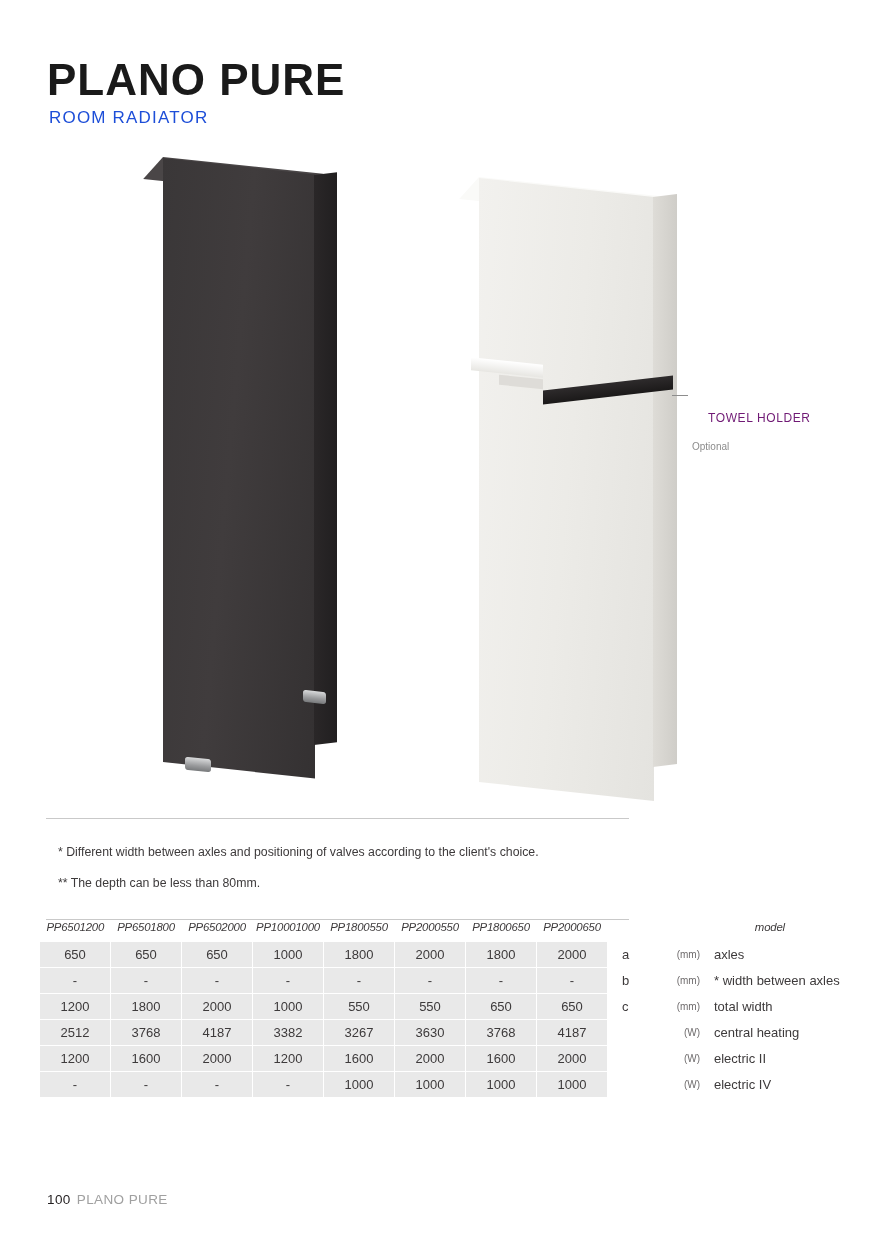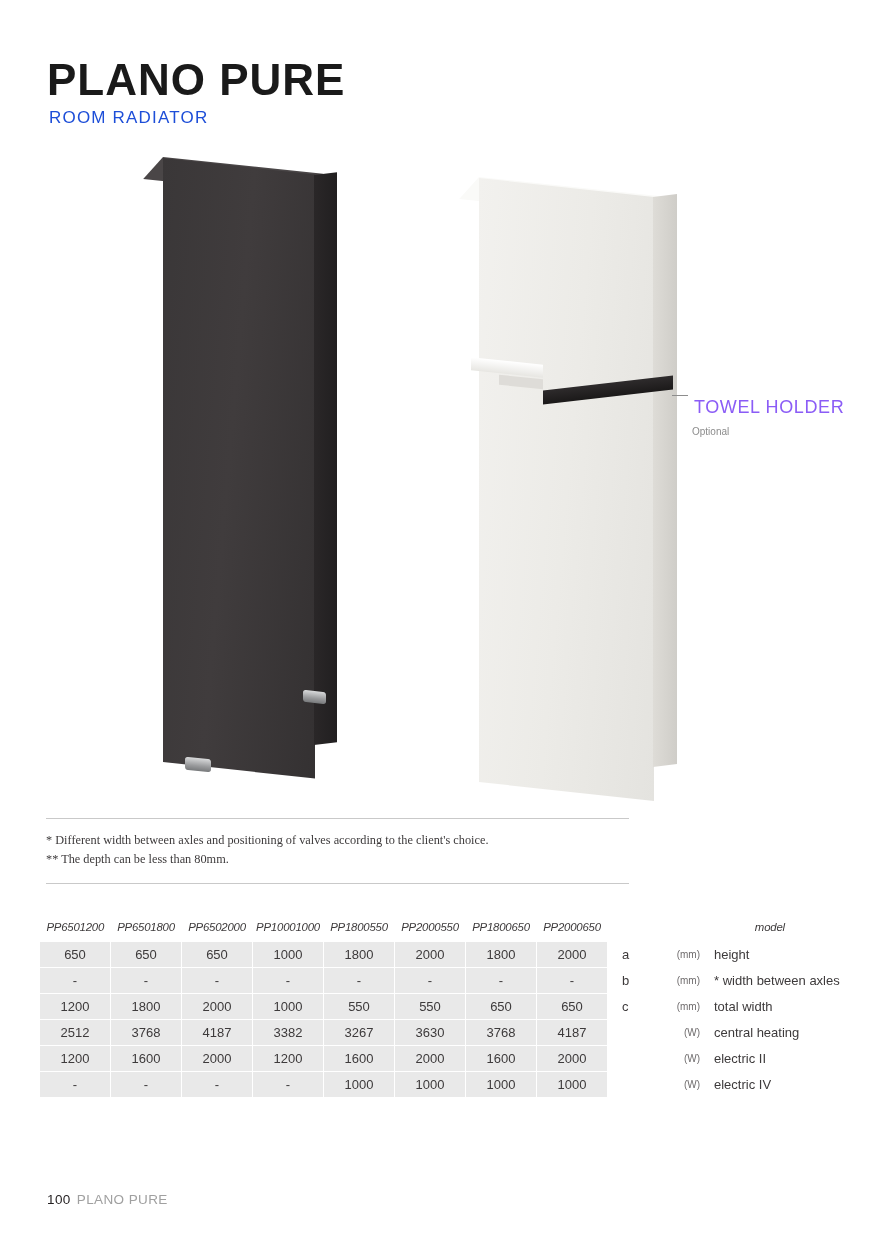--- a/index.html
+++ b/index.html
@@ -166,24 +166,24 @@
     width: 16px;
     height: 1px;
     background: #8d8d8d;
   }
   .callout {
     position: absolute;
     left: 692px;
     top: 250px;
   }
   .callout-title {
-    font-size: 18px;
+    font-size: 12px;
     letter-spacing: 0.6px;
-    color: #8b5cf6;
-    margin: 2px;
+    color: #701a75;
+    margin: 16px;
   }
   .callout-sub {
     font-size: 10px;
     color: #8c8c8c;
     margin: 8px 0 0 0;
   }
 
   
   .notes {
     position: absolute;
@@ -196,22 +196,21 @@
     background: #c9c9c9;
     width: 100%;
   }
   .notes-body {
     padding: 12px 0 14px 0;
   }
   .note {
     font-size: 12.3px;
     color: #3d3a3b;
     line-height: 1.55;
-    margin: 0;
-    font-family: Liberation Serif, serif;
+    margin: 12px;
   }
 
   
   .spec-table {
     position: absolute;
     left: 40px;
     top: 912px;
     border-collapse: collapse;
     font-size: 13px;
     color: #3d3a3b;
@@ -340,21 +339,21 @@
       <td class="val">650</td>
       <td class="val">650</td>
       <td class="val">650</td>
       <td class="val">1000</td>
       <td class="val">1800</td>
       <td class="val">2000</td>
       <td class="val">1800</td>
       <td class="val">2000</td>
       <td class="code">a</td>
       <td class="unit">(mm)</td>
-      <td class="label">height</td>
+      <td class="label">axles</td>
     </tr>
 
     <tr>
       <td class="val">-</td>
       <td class="val">-</td>
       <td class="val">-</td>
       <td class="val">-</td>
       <td class="val">-</td>
       <td class="val">-</td>
       <td class="val">-</td>

